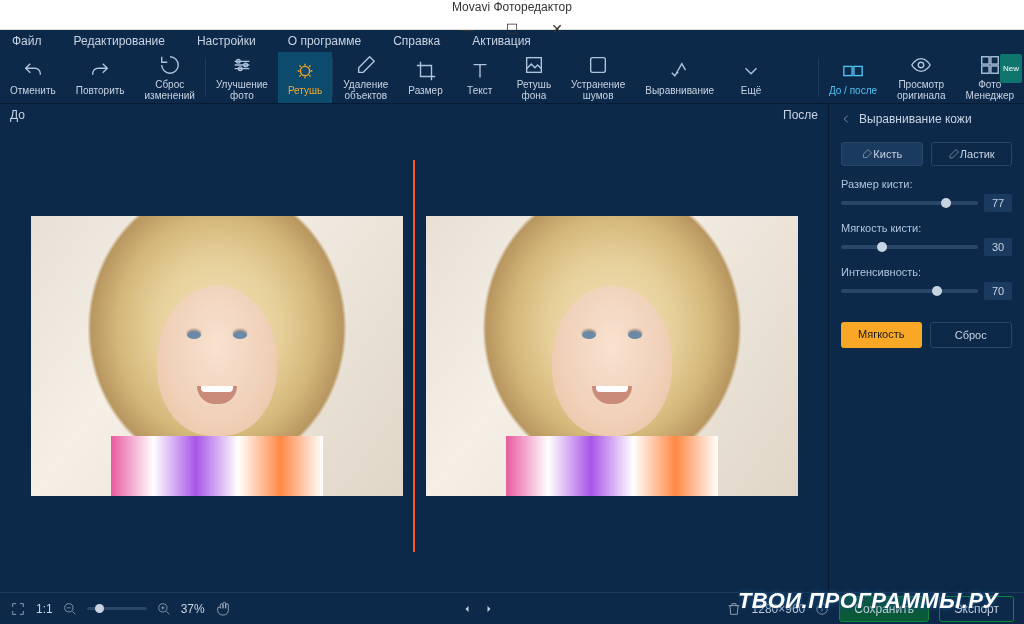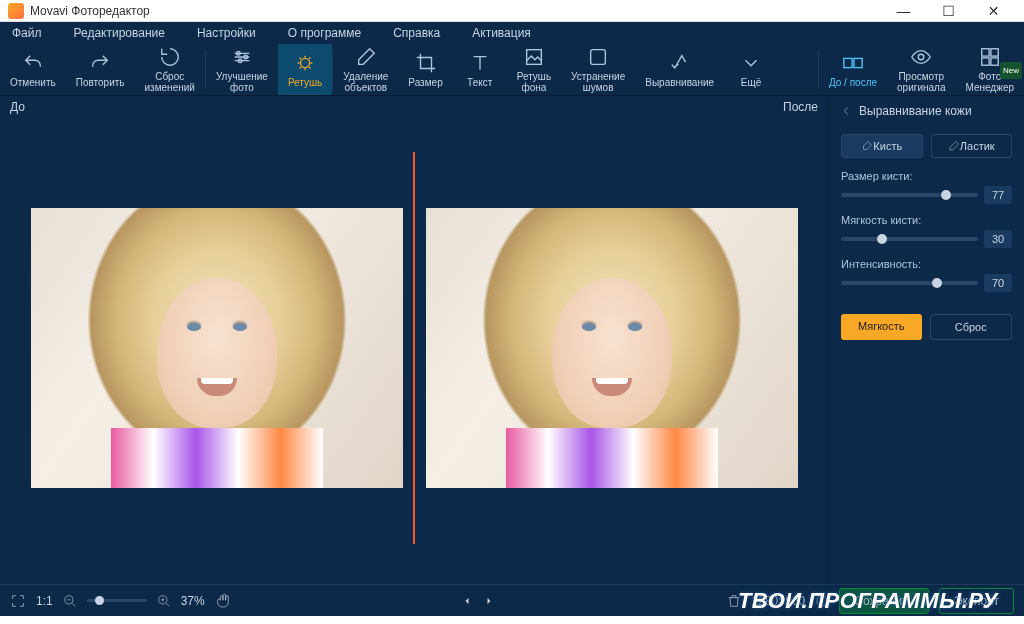--- a/index.html
+++ b/index.html
@@ -1,31 +1,31 @@
 <!DOCTYPE html>
 <html><head>
 <meta charset="utf-8">
 <style>
   * { margin: 0; padding: 0; box-sizing: border-box; font-family: "Segoe UI", Arial, sans-serif; }
   body { width: 1024px; height: 624px; background: #fff; overflow: hidden; }
-  .titlebar { height: 22px; background: #fff; display: flex; align-items: center; padding: 0 8px; border-bottom: 1px solid #ddd; }
+  .titlebar { height: 30px; background: #fff; display: flex; align-items: center; padding: 0 8px; border-bottom: 1px solid #ddd; flex-direction: column; }
   .titlebar .logo { width: 16px; height: 16px; background: linear-gradient(135deg,#f9a825,#ff7043); border-radius: 3px; margin-right: 6px; }
   .titlebar .title { font-size: 12px; color: #333; flex: 1; }
   .winbtns { display: flex; gap: 0; }
   .winbtn { width: 45px; height: 30px; display: flex; align-items: center; justify-content: center; font-size: 14px; color: #333; }
   .menubar { height: 22px; background: #0d2949; display: flex; align-items: center; padding: 0 6px; gap: 20px; }
   .menuitem { color: #c8d4e2; font-size: 12px; padding: 3px 6px; }
   .toolbar { height: 52px; background: #0d2949; display: flex; align-items: stretch; border-bottom: 1px solid #071b33; }
   .tool { display: flex; flex-direction: column; align-items: center; justify-content: center; padding: 0 10px; min-width: 54px; color: #c8d4e2; font-size: 10px; gap: 3px; position: relative; }
   .tool.active { background: #0c4a6e; }
   .tool .ico { width: 22px; height: 22px; display: flex; align-items: center; justify-content: center; }
   .tool svg { stroke: #aec4dd; fill: none; stroke-width: 1.5; }
   .tool.accent svg { stroke: #f9a825; }
   .tool.blue svg { stroke: #4fc3f7; }
-  .tool .badge { position: absolute; top: 18px; right: 2px; background: #14532d; color: #fff; font-size: 8px; padding: 4px 3px; border-radius: 2px; }
+  .tool .badge { position: absolute; top: 2px; right: 2px; background: #0f766e; color: #fff; font-size: 8px; padding: 10px 3px; border-radius: 2px; }
   .tb-sep { width: 1px; background: #1e3a5a; margin: 6px 0; }
   .tb-spacer { flex: 1; }
   .content { display: flex; height: 488px; background: #0d2949; }
   .canvas { flex: 1; display: flex; flex-direction: column; }
   .canvas-head { height: 22px; display: flex; align-items: center; padding: 0 10px; color: #c8d4e2; font-size: 12px; }
   .canvas-head .sp { flex: 1; }
   .canvas-body { flex: 1; display: flex; position: relative; background: #0d2949; padding: 34px 20px 40px 20px; }
   .pane { flex: 1; display: flex; align-items: center; justify-content: center; }
   .divider { width: 2px; background: #ff5722; }
   .photo { width: 372px; height: 280px; background: #eee; position: relative; overflow: hidden; }

